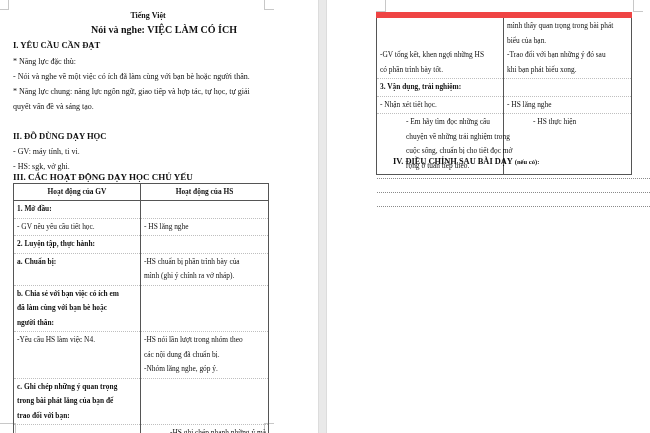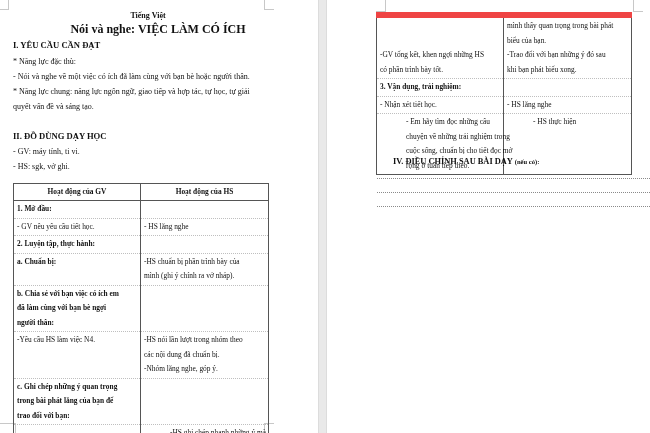--- a/index.html
+++ b/index.html
@@ -32,32 +32,33 @@
 </head>
 <body>
 
 <div class="page" id="page-left">
   <div class="corner" style="left:0px; top:0px; border-right-width:1px; border-bottom-width:1px; width:9px; height:10px;"></div>
   <div class="corner" style="left:264px; top:0px; border-left-width:1px; border-bottom-width:1px; width:10px; height:10px;"></div>
   <div class="corner" style="left:0px; top:423px; border-right-width:1px; border-top-width:1px; width:16px; height:10px;"></div>
   <div class="corner" style="left:264px; top:423px; border-left-width:1px; border-top-width:1px; width:10px; height:10px;"></div>
 
   <div class="abs b center" style="left:0; width:280px; top:10px; font-size:8px;">Tiếng Việt</div>
-  <div class="abs b center" style="left:10px; width:280px; top:24px; font-size:12px;">Nói và nghe: VIỆC LÀM CÓ ÍCH</div>
+  <div class="abs b center" style="left:16px; width:280px; top:24px; font-size:10px;">Nói và nghe: VIỆC LÀM CÓ ÍCH</div>
 
   <div class="abs h-sec" style="left:13px; top:40px;">I. YÊU CẦU CẦN ĐẠT</div>
   <div class="abs" style="left:13px; top:56px;">* Năng lực đặc thù:</div>
   <div class="abs" style="left:13px; top:71px;">- Nói và nghe về một việc có ích đã làm cùng với bạn bè hoặc người thân.</div>
   <div class="abs" style="left:13px; top:86px;">* Năng lực chung: năng lực ngôn ngữ, giao tiếp và hợp tác, tự học, tự giải</div>
   <div class="abs" style="left:13px; top:101px;">quyết vấn đề và sáng tạo.</div>
 
   <div class="abs h-sec" style="left:13px; top:131px;">II. ĐỒ DÙNG DẠY HỌC</div>
   <div class="abs" style="left:13px; top:146px;">- GV: máy tính, ti vi.</div>
   <div class="abs" style="left:13px; top:161px;">- HS: sgk, vở ghi.</div>
 
+  <div class="abs h-sec" style="left:13px; top:172px; font-size:9px;">III. CÁC HOẠT ĐỘNG DẠY HỌC CHỦ YẾU</div>
 
   <table class="lesson" id="table-left" style="left:13px; top:183px; width:255px;">
     <colgroup>
         <col style="width:127px">
         <col style="width:128px">
       </colgroup>
     <thead>
       <tr>
         <th>Hoạt động của GV</th>
         <th>Hoạt động của HS</th>
@@ -94,21 +95,21 @@
             <div style="min-height: 14.5px; white-space: nowrap; font-weight: bold;"></div>
           </td>
           <td>
             <div style="min-height: 14.5px; white-space: nowrap;">-HS chuẩn bị phần trình bày của</div>
             <div style="min-height: 14.5px; white-space: nowrap;">mình (ghi ý chính ra vở nháp).</div>
           </td>
         </tr>
         <tr class="sep">
           <td>
             <div style="min-height: 14.5px; white-space: nowrap; font-weight: bold;">b. Chia sẻ với bạn việc có ích em</div>
-            <div style="min-height: 14.5px; white-space: nowrap; font-weight: bold;">đã làm cùng với bạn bè ngợi</div>
+            <div style="min-height: 14.5px; white-space: nowrap; font-weight: bold;">đã làm cùng với bạn bè hoặc</div>
             <div style="min-height: 14.5px; white-space: nowrap; font-weight: bold;">người thân:</div>
           </td>
           <td>
             <div style="min-height: 14.5px; white-space: nowrap;"></div>
             <div style="min-height: 14.5px; white-space: nowrap;"></div>
             <div style="min-height: 14.5px; white-space: nowrap;"></div>
           </td>
         </tr>
         <tr class="sep">
           <td>

